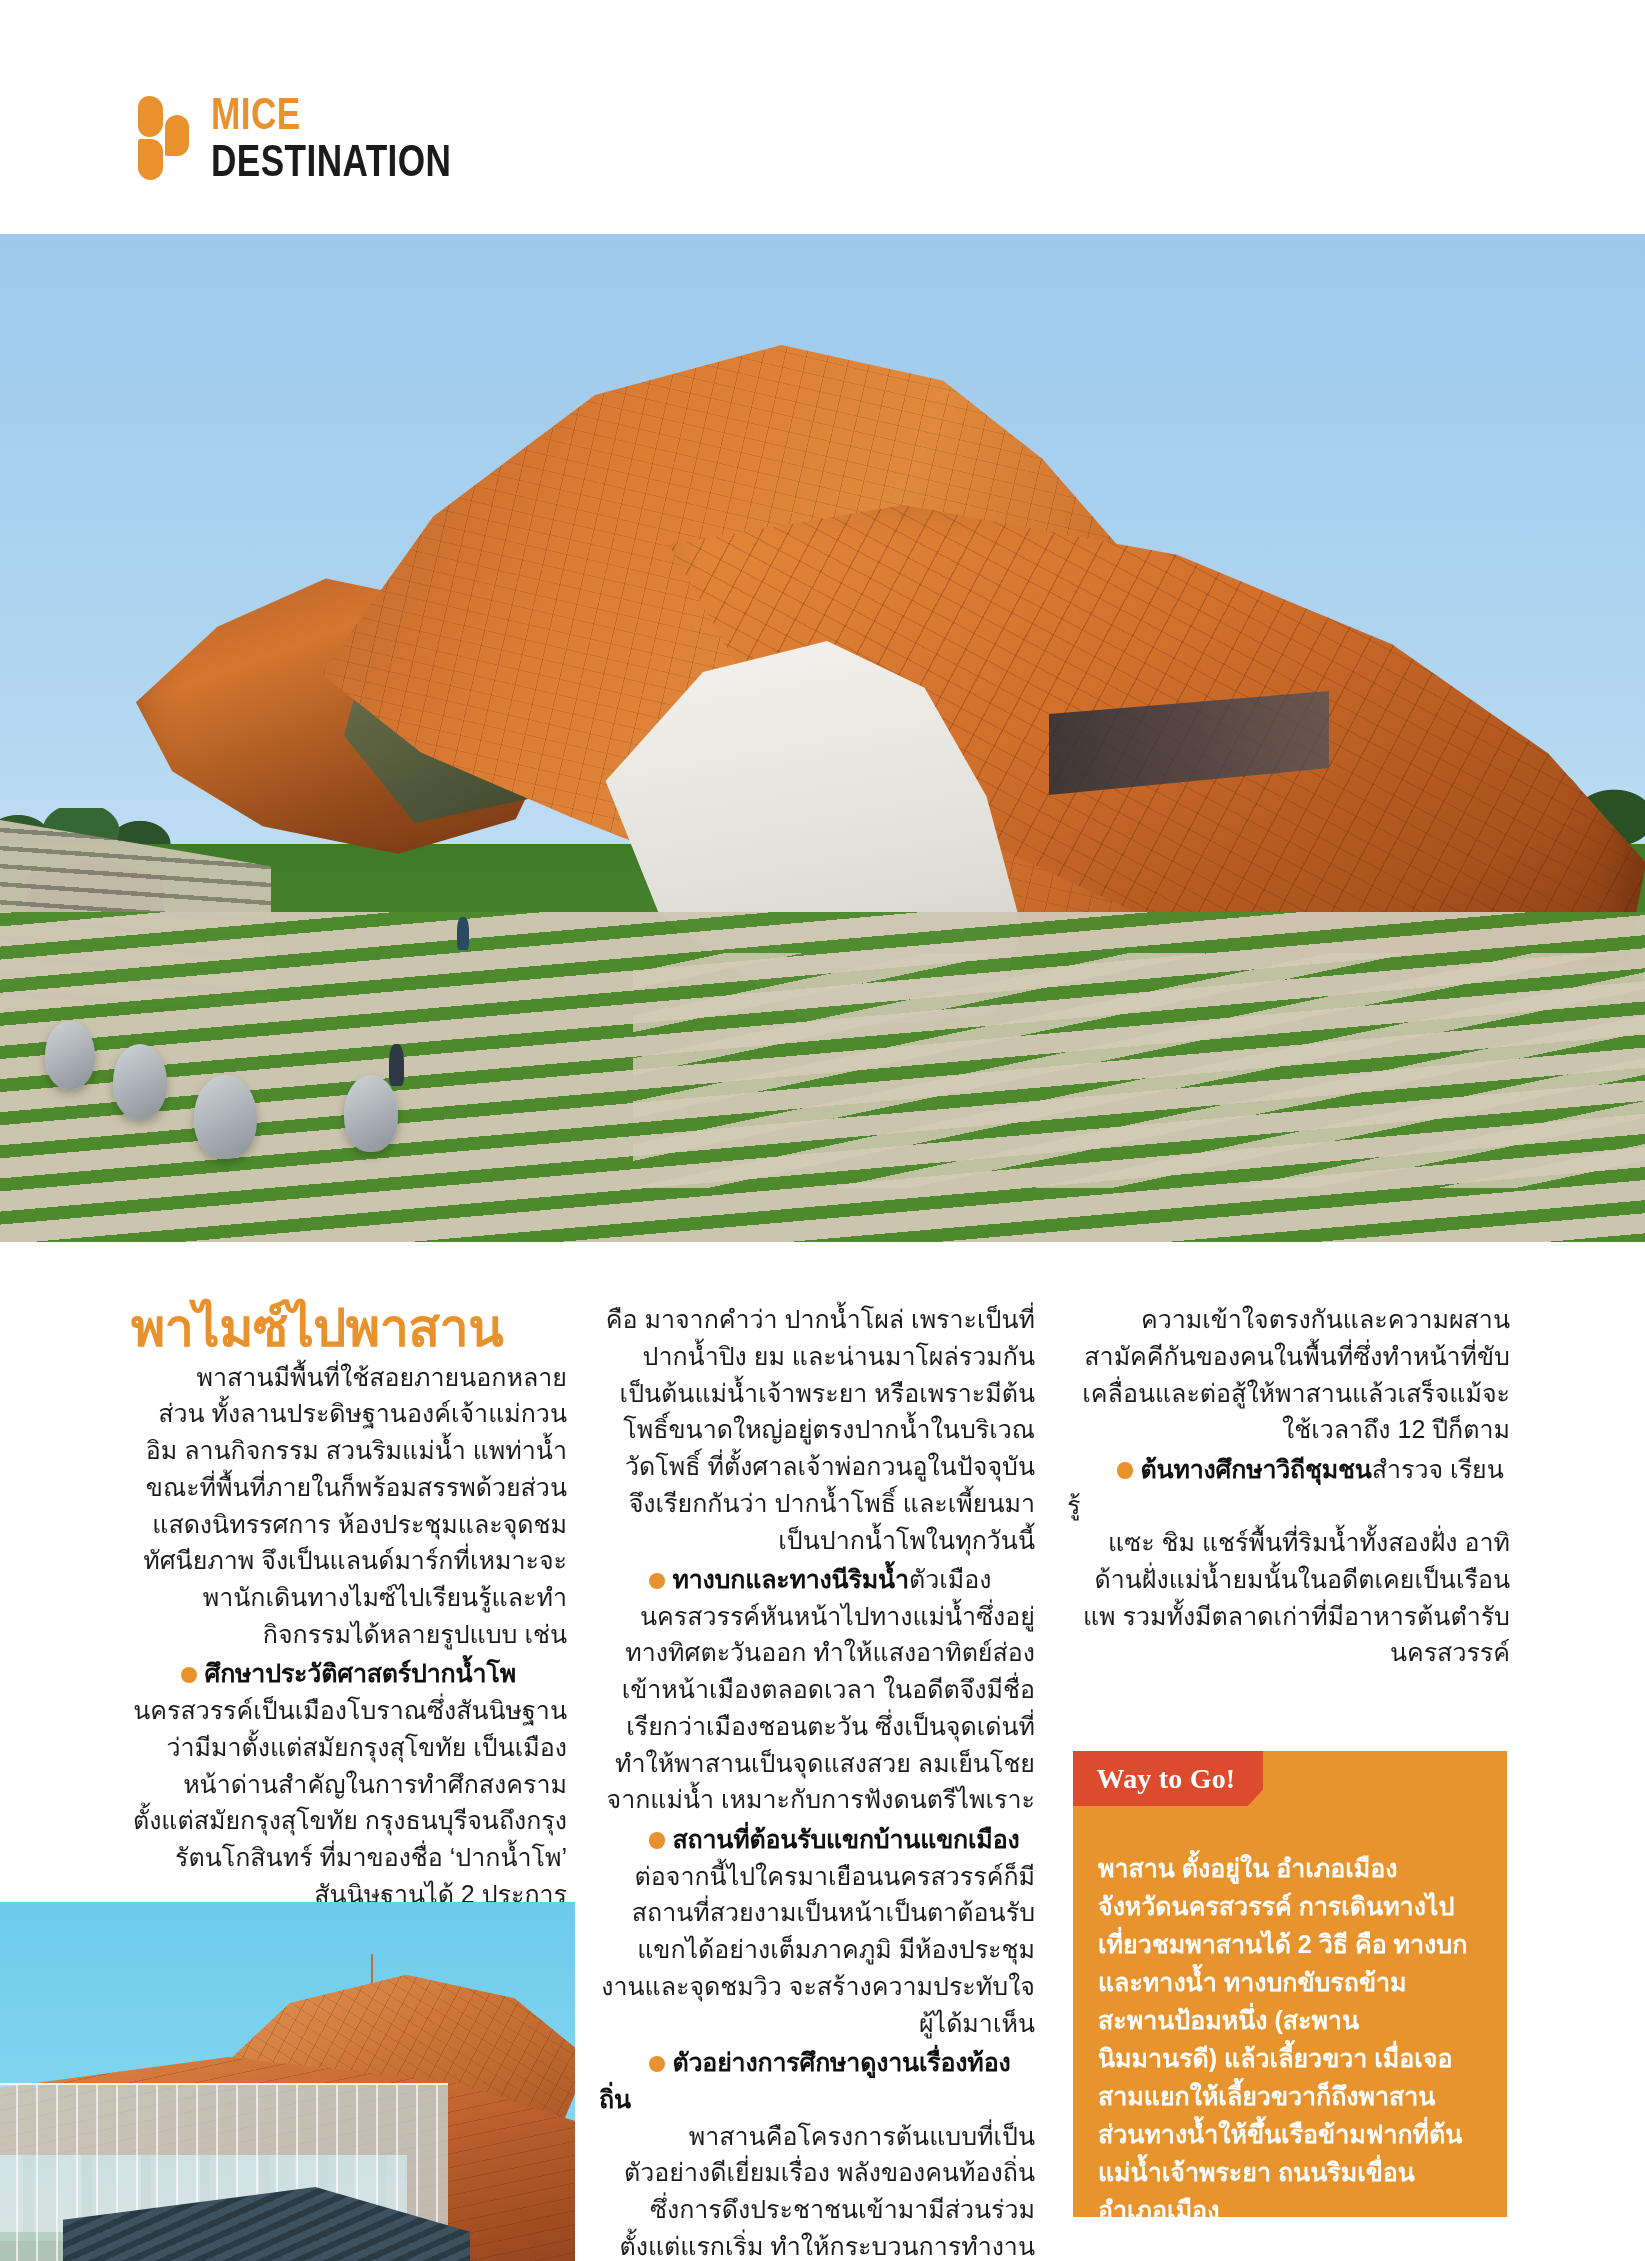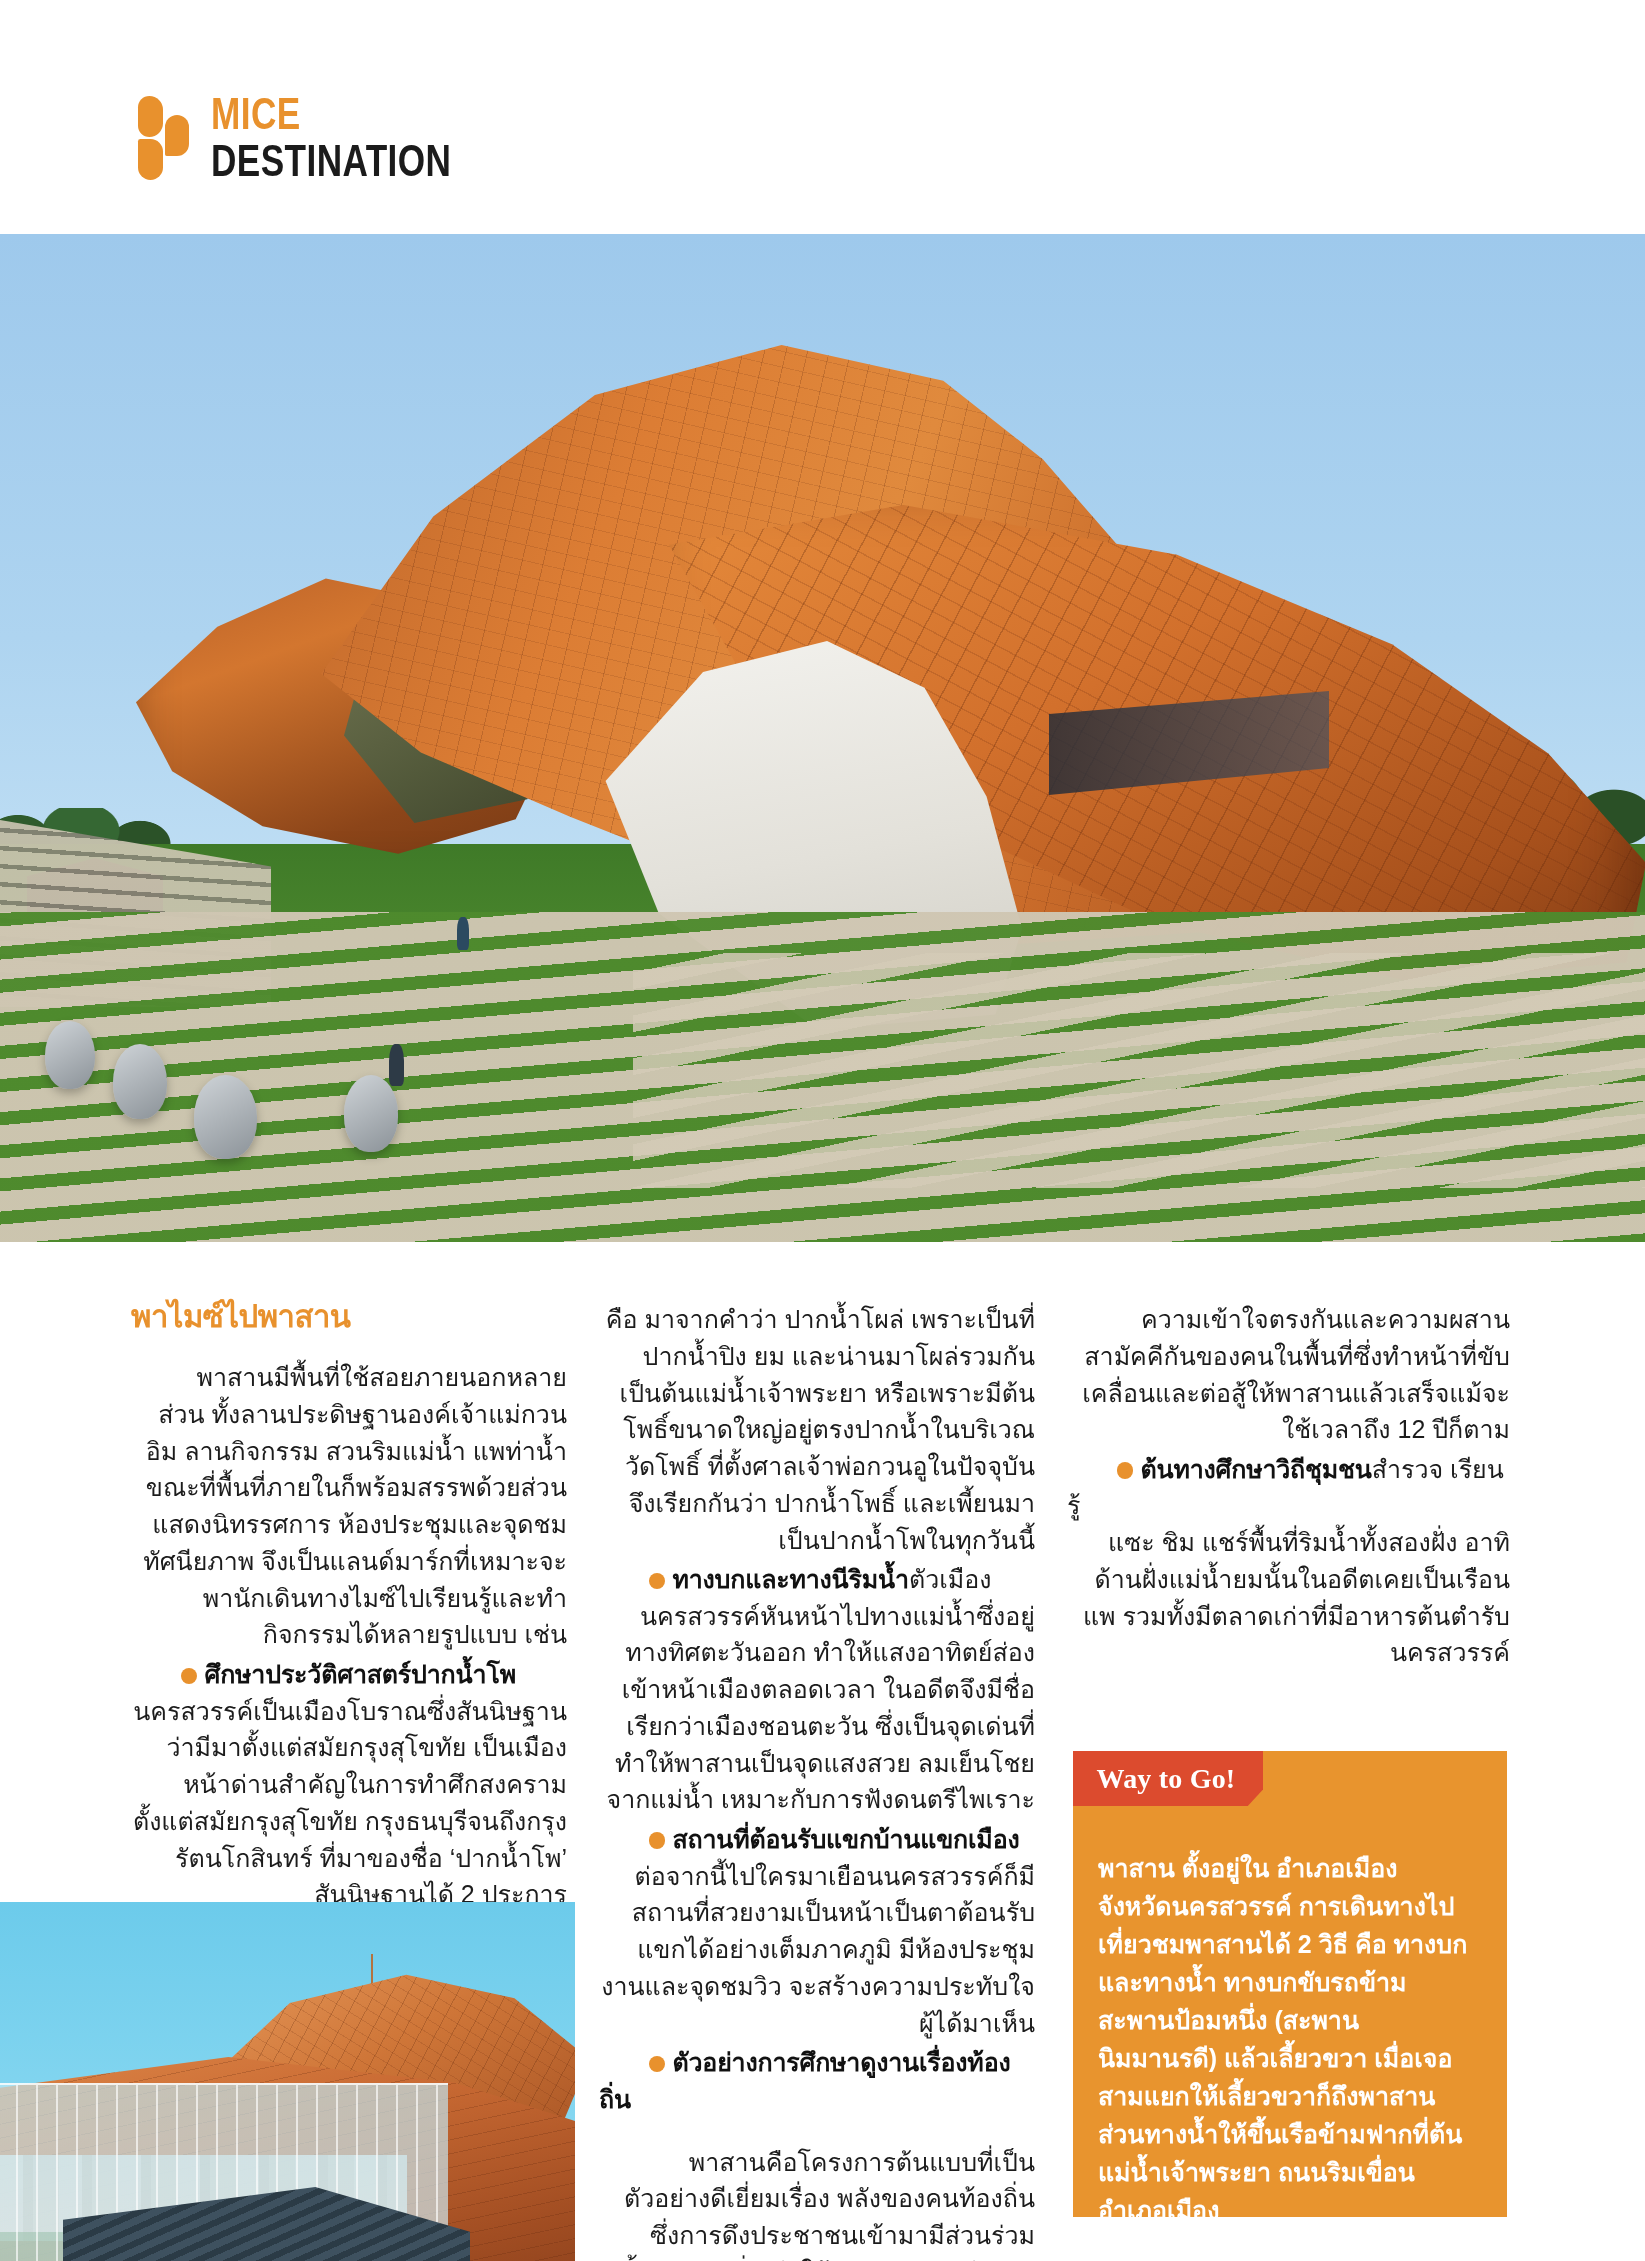--- a/index.html
+++ b/index.html
@@ -177,28 +177,28 @@
   
   .body-wrap {
     position: absolute; left: 131px; top: 1301px;
     width: 1384px; height: 963px;
     display: flex; gap: 32px;
   }
   .col { width: 436px; }
   .col.c3 { width: 443px; }
 
   .article-title {
-    color: #E8912D; font-size: 31px; font-weight: 700; line-height: 1.04;
+    color: #E8912D; font-size: 52px; font-weight: 700; line-height: 1.04;
     margin-bottom: 3.6px; letter-spacing: -0.5px;
   }
   .para {
     font-size: 25px; line-height: 1.47; color: #1c1c1c;
     text-align: right; word-break: break-word;
   }
-  .para.indent { text-indent: 59px; margin-top: 26px; }
+  .para.indent { text-indent: 59px; }
 
   .subhead-line { font-size: 25px; line-height: 1.47; color: #1c1c1c; margin-top: 2.7px; }
   .subhead-line .bullet {
     display: inline-block; width: 16.3px; height: 16.3px; border-radius: 50%;
     background: #E8912D; margin-right: 7.2px; margin-left: 50px;
     vertical-align: -0.9px;
   }
   .subhead-line .subhead {
     font-weight: 700; color: #111; letter-spacing: -0.2px; margin-top: 48px;
   }

